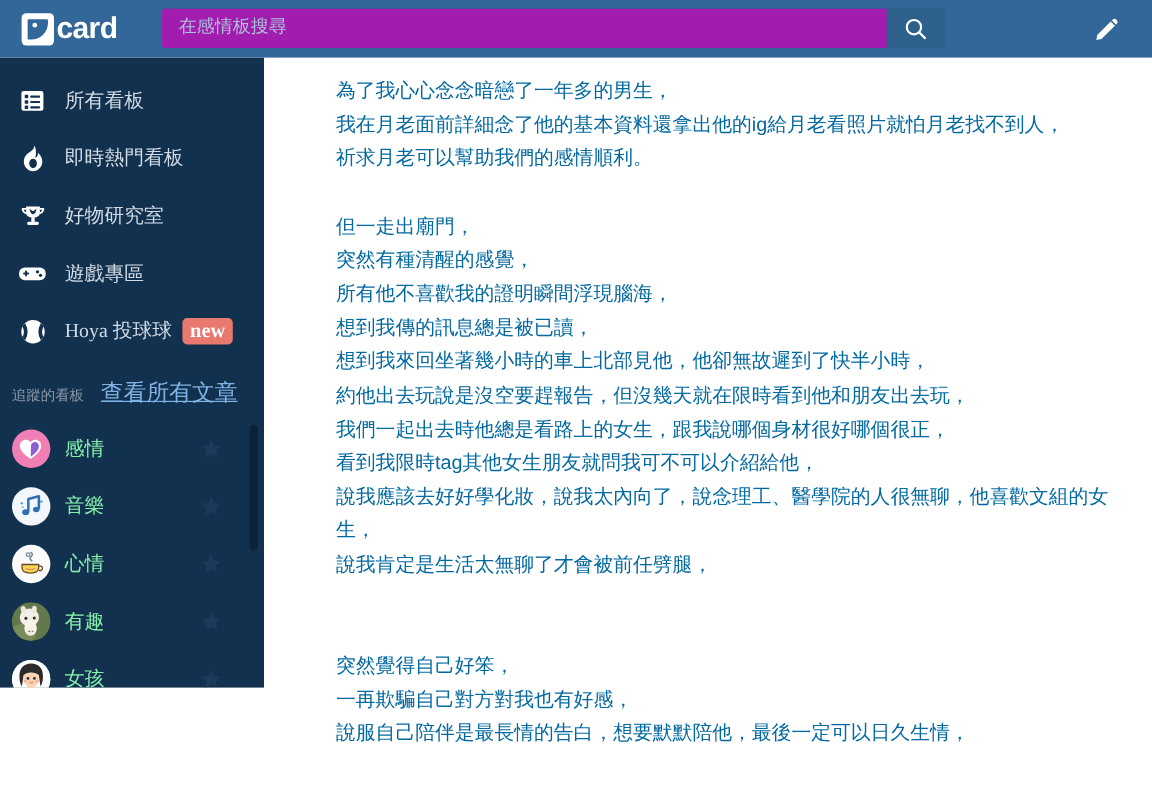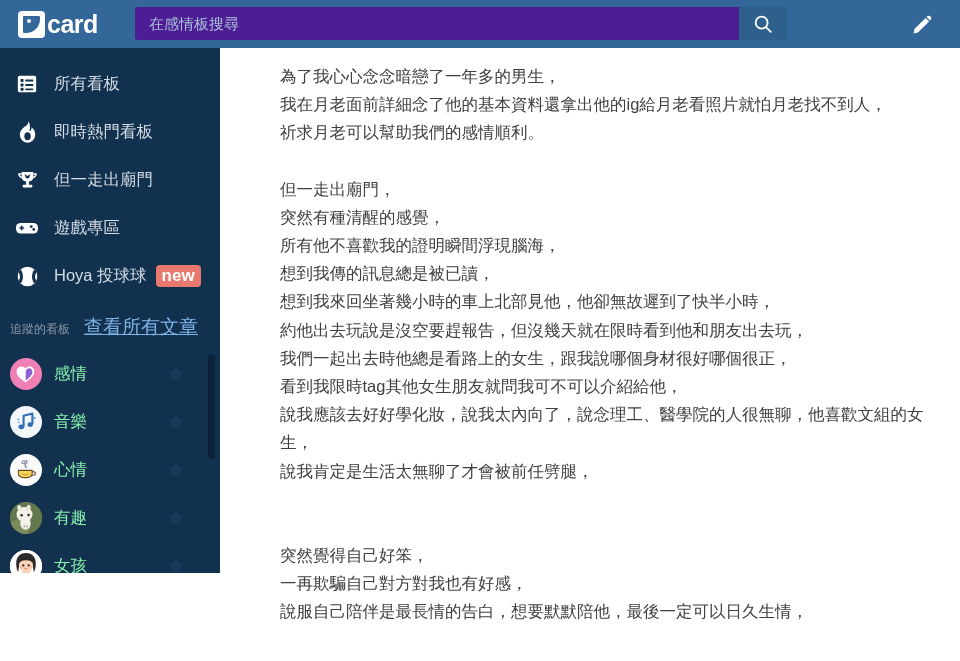--- a/index.html
+++ b/index.html
@@ -61,25 +61,25 @@
     left: 135px; top: 7px;
     width: 652px; height: 33px;
     display: flex;
     border-radius: 3px;
     overflow: hidden;
     background: #2b5c87;
   }
   .search-input {
     flex: 1 1 auto;
     border: none; outline: none;
-    background: #4c1d95;
+    background: #a21caf;
     color: #ffffff;
     font-size: 15px;
     padding: 0 14px;
-    font-family: Liberation Sans, sans-serif;
+    font-family: Liberation Serif, serif;
   }
   .search-input::placeholder { color: #a9c2d7; opacity: 1; }
   .search-btn {
     flex: none;
     width: 48px;
     background: #2e608c;
     border: none; outline: none;
     display: flex; align-items: center; justify-content: center;
     cursor: pointer;
   }
@@ -92,20 +92,21 @@
     cursor: pointer;
   }
 
   
   .sidebar {
     position: absolute;
     left: 0; top: 48px;
     width: 220px; height: 525px;
     background: #12314f;
     overflow: hidden;
+    font-family: Liberation Serif, serif;
   }
   .nav-list { padding-top: 12px; }
   .nav-item {
     height: 48px;
     display: flex; align-items: center;
     padding-left: 10px;
     cursor: pointer;
   }
   .nav-ico {
     width: 34px; height: 30px;
@@ -185,21 +186,21 @@
   
   .content {
     position: absolute;
     left: 222px; top: 48px;
     width: 738px; height: 613px;
     background: #ffffff;
     overflow: hidden;
     padding: 14px 34px 0 58px;
   }
   .para {
-    color: #404040;
+    color: #0369a1;
     font-size: 16.5px;
     line-height: 28.2px;
     white-space: pre-wrap;
     font-family: "Liberation Sans", "DejaVu Sans", sans-serif;
   }
   .gap { height: 28px; }
   .gap-big { height: 56px; }
 </style>
 </head>
 <body>
@@ -264,21 +265,21 @@
       <span class="nav-ico">
         <svg width="23" height="22" viewBox="0 0 26 24" fill="#ffffff">
           <path d="M6.5 3 H19.5 V8.5 Q19.5 13.6 13 13.6 Q6.5 13.6 6.5 8.5 Z"></path>
           <path d="M6.6 4.4 H3.2 Q2.2 4.4 2.4 5.6 Q3.0 9.6 7.4 10.4 L7.0 8.6 Q4.6 7.8 4.3 6.0 H6.6 Z"></path>
           <path d="M19.4 4.4 H22.8 Q23.8 4.4 23.6 5.6 Q23.0 9.6 18.6 10.4 L19.0 8.6 Q21.4 7.8 21.7 6.0 H19.4 Z"></path>
           <rect x="11.4" y="13.2" width="3.2" height="4.4"></rect>
           <rect x="7.6" y="17.3" width="10.8" height="3.1" rx="1"></rect>
           <path d="M9.6 5.2 L13 7.6 L16.4 5.2 L15.1 9.2 L13 10.6 L10.9 9.2 Z" fill="#12314f"></path>
         </svg>
       </span>
-      <span class="nav-label">但一走出廟門</span>
+      <span class="nav-label">好物研究室</span>
     </div>
 
     <div class="nav-item">
       <span class="nav-ico">
         <svg width="24" height="20" viewBox="0 0 26 20" fill="#ffffff">
           <rect x="1" y="4.5" width="24" height="11.5" rx="5.2"></rect>
           <rect x="4.6" y="9.1" width="5.4" height="1.7" rx="0.8" fill="#12314f"></rect>
           <rect x="6.4" y="7.3" width="1.7" height="5.3" rx="0.8" fill="#12314f"></rect>
           <circle cx="17.6" cy="8.4" r="1.5" fill="#12314f"></circle>
           <circle cx="20.3" cy="11.6" r="1.5" fill="#12314f"></circle>

